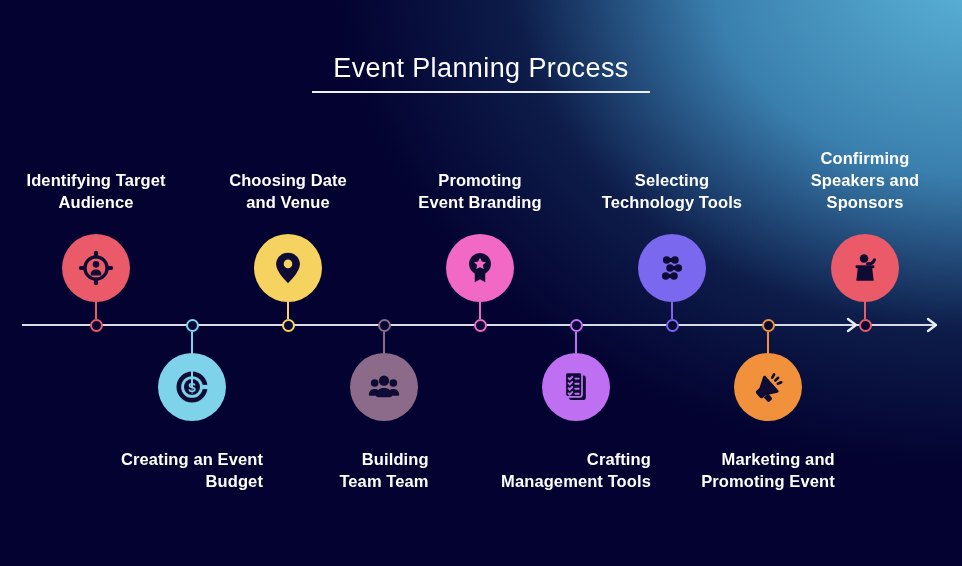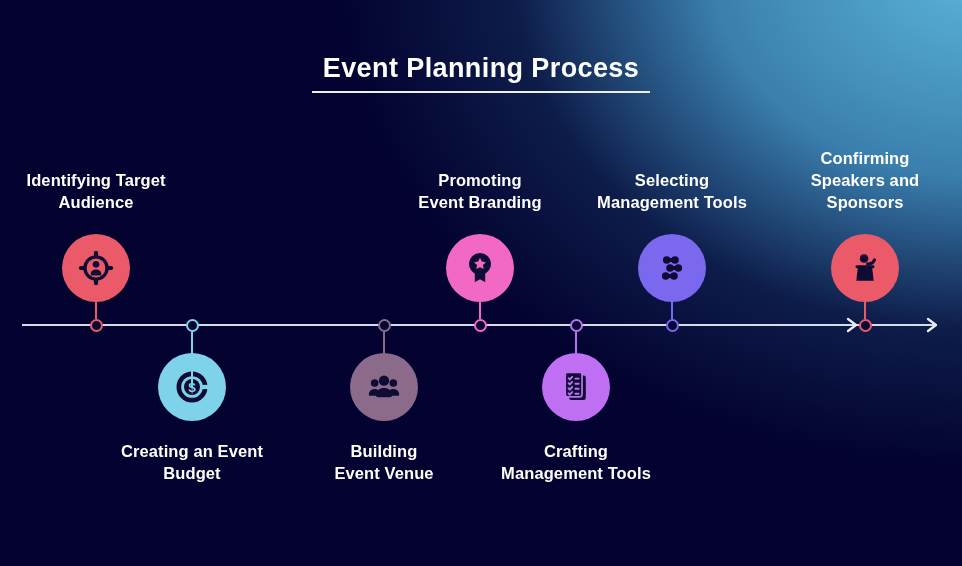--- a/index.html
+++ b/index.html
@@ -10,21 +10,21 @@
   }
   .stage{
     position:relative;width:962px;height:566px;overflow:hidden;
     background:
       radial-gradient(900px 700px at 102% -6%,
         #5cb6da 0%, #3a7fae 30%, rgba(22,50,95,.55) 52%, rgba(3,2,48,0) 72%),
       #030230;
   }
   .title{
     position:absolute;top:53px;left:0;width:100%;
-    text-align:center;color:#fdfdfe;font-size:27px;font-weight:bold;
+    text-align:center;color:#fdfdfe;font-size:27px;font-weight:normal;
     letter-spacing:.4px;
   }
   .title-underline{
     position:absolute;top:91px;left:312px;width:338px;height:2px;
     background:#eef0f6;
   }
   .timeline-line{
     position:absolute;left:22px;top:324px;width:914px;height:2px;
     background:#d7dbe7;
   }
@@ -38,21 +38,21 @@
   }
   .step.top{top:140px;}
   .step.bottom{top:319px;}
   .label{
     width:100%;height:74px;
     display:flex;align-items:flex-end;justify-content:center;
     text-align:center;color:#ffffff;
     font-size:16.5px;font-weight:bold;line-height:1.33;
     letter-spacing:.1px;white-space:pre-line;
   }
-  .step.bottom .label{height:auto;margin-top:20px;align-items:flex-start;}
+  .step.bottom .label{height:auto;margin-top:28px;align-items:flex-start;text-align:right;}
   .circle{
     width:68px;height:68px;border-radius:50%;
     display:flex;align-items:center;justify-content:center;
     position:relative;z-index:1;
   }
   .step.top .circle{margin-top:20px;}
   .cline{width:2px;height:17px;}
   .step.bottom .cline{height:21px;}
   .cdot{
     width:13px;height:13px;border-radius:50%;
@@ -110,38 +110,50 @@
         <circle cx="12" cy="12" r="6.5" fill="currentColor"></circle>
         <rect x="16" y="10.7" width="6.5" height="2.6" fill="currentColor"></rect>
         <circle cx="12" cy="12" r="4.8" fill="#0e0c34"></circle>
         <text x="12" y="14.9" font-size="8.2" font-weight="bold" text-anchor="middle" fill="currentColor" font-family="Liberation Sans, sans-serif">$</text>
       </svg>
     </div>
     <div class="label">Creating an Event
 Budget</div>
   </div>
 
+  <div class="step top" style="left:188px">
+    <div class="label">Choosing Date
+and Venue</div>
+    <div class="circle" style="background: rgb(246, 211, 96); color: rgb(246, 211, 96);">
+      <svg class="icon" width="38" height="38" viewBox="0 0 24 24">
+        <path d="M12 2.4c-4.2 0-7.5 3.2-7.5 7.1 0 5.2 7.5 12.1 7.5 12.1s7.5-6.9 7.5-12.1c0-3.9-3.3-7.1-7.5-7.1z" fill="#0e0c34"></path>
+        <circle cx="12" cy="9.4" r="2.7" fill="currentColor"></circle>
+      </svg>
+    </div>
+    <div class="cline" style="background: rgb(246, 211, 96);"></div>
+    <div class="cdot" style="border-color: rgb(246, 211, 96);"></div>
+  </div>
 
   <div class="step bottom" style="left:284px">
     <div class="cdot" style="border-color: rgb(140, 107, 138);"></div>
     <div class="cline" style="background: rgb(140, 107, 138);"></div>
     <div class="circle" style="background: rgb(140, 107, 138); color: rgb(140, 107, 138);">
       <svg class="icon" width="40" height="40" viewBox="0 0 24 24">
         <g fill="#0e0c34">
           <circle cx="6.4" cy="9.6" r="2.3"></circle>
           <circle cx="17.6" cy="9.6" r="2.3"></circle>
           <path d="M2.9 16.6c0-2.1 1.5-3.4 3.5-3.4.9 0 1.7.3 2.3.8l-.3 3.2H3.5c-.3 0-.6-.3-.6-.6z"></path>
           <path d="M21.1 16.6c0-2.1-1.5-3.4-3.5-3.4-.9 0-1.7.3-2.3.8l.3 3.2h4.9c.3 0 .6-.3.6-.6z"></path>
           <circle cx="12" cy="8.2" r="3.1"></circle>
           <path d="M7.2 16.9c0-2.7 2.1-4.3 4.8-4.3s4.8 1.6 4.8 4.3c0 .7-.5 1.2-1.2 1.2H8.4c-.7 0-1.2-.5-1.2-1.2z"></path>
         </g>
       </svg>
     </div>
     <div class="label">Building
-Event Venue</div>
+Team Team</div>
   </div>
 
   <div class="step top" style="left:380px">
     <div class="label">Promoting
 Event Branding</div>
     <div class="circle" style="background: rgb(241, 105, 197); color: rgb(241, 105, 197);">
       <svg class="icon" width="38" height="38" viewBox="0 0 24 24">
         <circle cx="12" cy="9.4" r="6.9" fill="#0e0c34"></circle>
         <path d="M12 5.6l1.15 2.35 2.6.35-1.9 1.8.5 2.6L12 11.45 9.65 12.7l.5-2.6-1.9-1.8 2.6-.35z" fill="currentColor"></path>
         <path d="M8.7 15h6.6v6l-3.3-1.9L8.7 21z" fill="#0e0c34"></path>
@@ -171,21 +183,21 @@
             <rect x="11" y="15.7" width="3.3" height="1.2" rx=".6"></rect>
         </g>
       </svg>
     </div>
     <div class="label">Crafting
 Management Tools</div>
   </div>
 
   <div class="step top" style="left:572px">
     <div class="label">Selecting
-Management Tools</div>
+Technology Tools</div>
     <div class="circle" style="background: rgb(122, 104, 239); color: rgb(122, 104, 239);">
       <svg class="icon" width="40" height="40" viewBox="0 0 24 24">
         <g stroke="#0e0c34" stroke-width="2.4" fill="#0e0c34">
           <line x1="8.8" y1="7.2" x2="13.8" y2="7.2"></line>
           <line x1="10.8" y1="12" x2="15.8" y2="12"></line>
           <line x1="8.2" y1="16.8" x2="13.2" y2="16.8"></line>
         </g>
         <g fill="#0e0c34">
           <circle cx="8.8" cy="7.2" r="2.25"></circle>
             <circle cx="13.8" cy="7.2" r="2.25"></circle>
@@ -193,20 +205,39 @@
             <circle cx="15.8" cy="12" r="2.25"></circle>
           <circle cx="8.2" cy="16.8" r="2.25"></circle>
             <circle cx="13.2" cy="16.8" r="2.25"></circle>
         </g>
       </svg>
     </div>
     <div class="cline" style="background: rgb(122, 104, 239);"></div>
     <div class="cdot" style="border-color: rgb(122, 104, 239);"></div>
   </div>
 
+  <div class="step bottom" style="left:668px">
+    <div class="cdot" style="border-color: rgb(241, 145, 59);"></div>
+    <div class="cline" style="background: rgb(241, 145, 59);"></div>
+    <div class="circle" style="background: rgb(241, 145, 59); color: rgb(241, 145, 59);">
+      <svg class="icon" width="40" height="40" viewBox="0 0 24 24">
+        <g transform="rotate(-42 12 12)">
+          <path d="M7.8 9H5.4c-.7 0-1.2.5-1.2 1.2v3.4c0 .7.5 1.2 1.2 1.2h2.4l6.1 3.5c.6.35 1.35-.1 1.35-.8V6.3c0-.7-.75-1.15-1.35-.8z" fill="#0e0c34"></path>
+          <path d="M5.9 15v3.1c0 .6.45 1 1 1h1.5c.55 0 1-.4 1-1V15z" fill="#0e0c34"></path>
+          <g stroke="#0e0c34" stroke-width="1.6" stroke-linecap="round">
+            <line x1="17.7" y1="9.5" x2="19.8" y2="8.8"></line>
+            <line x1="17.9" y1="12" x2="20.2" y2="12"></line>
+            <line x1="17.7" y1="14.5" x2="19.8" y2="15.2"></line>
+          </g>
+        </g>
+      </svg>
+    </div>
+    <div class="label">Marketing and
+Promoting Event</div>
+  </div>
 
   <div class="step top" style="left:765px">
     <div class="label">Confirming
 Speakers and
 Sponsors</div>
     <div class="circle" style="background: rgb(234, 90, 104); color: rgb(234, 90, 104);">
       <svg class="icon" width="38" height="38" viewBox="0 0 24 24">
         <g fill="#0e0c34">
           <circle cx="11.4" cy="6" r="2.7"></circle>
           <path d="M13.6 9.3c2 .4 3.6-.6 4.4-2.4" stroke="#0e0c34" stroke-width="1.9" fill="none" stroke-linecap="round"></path>

